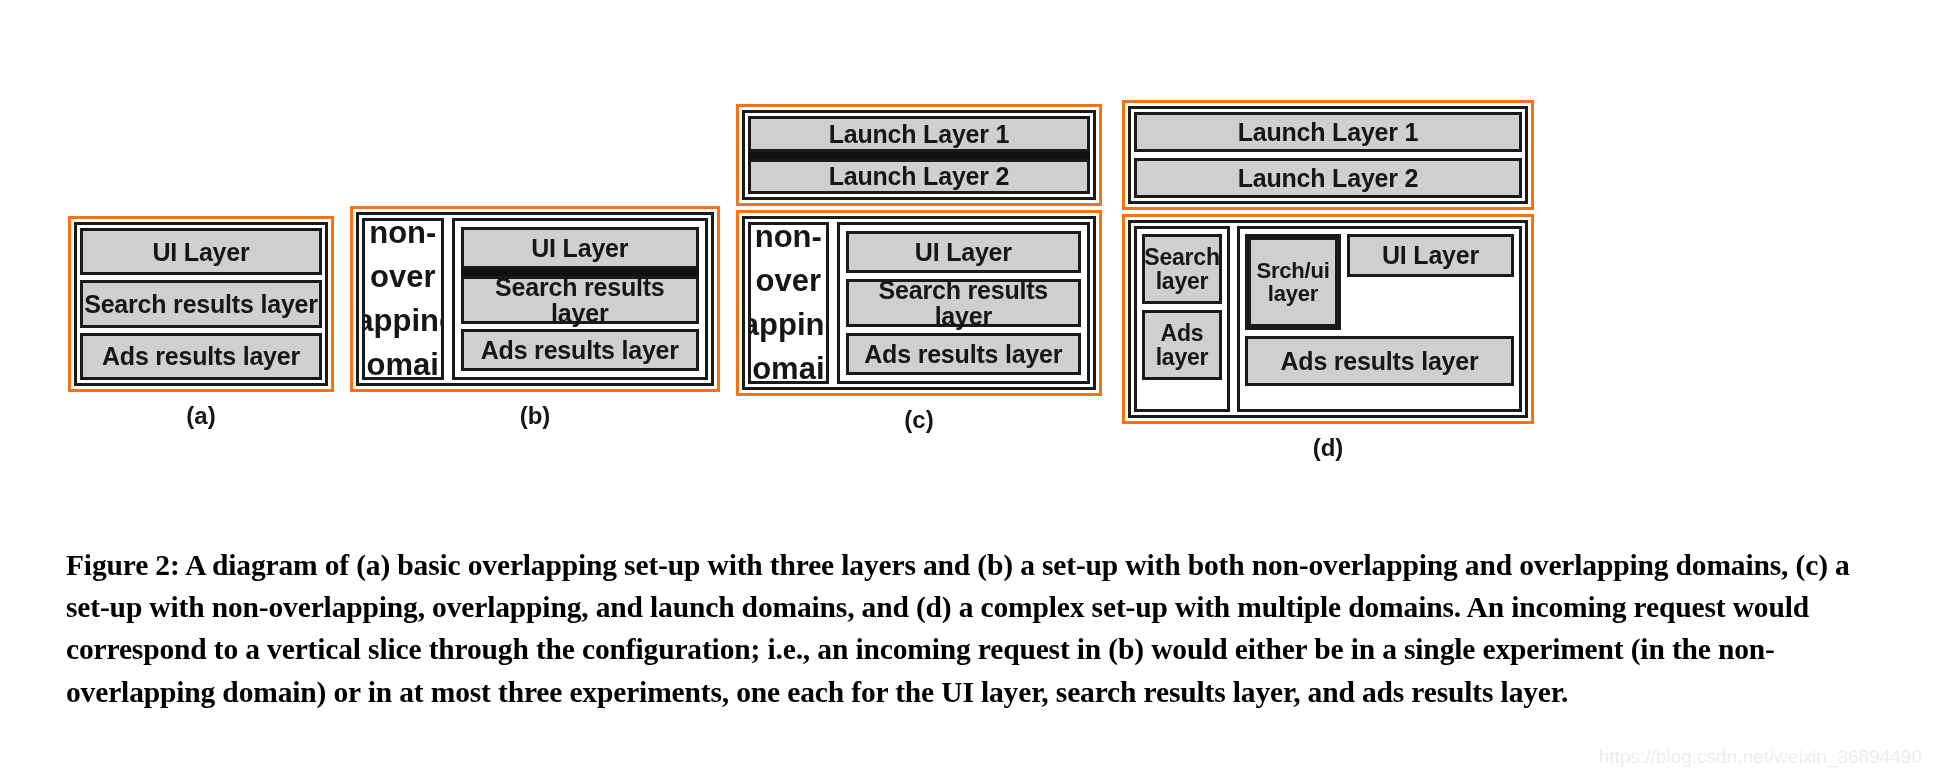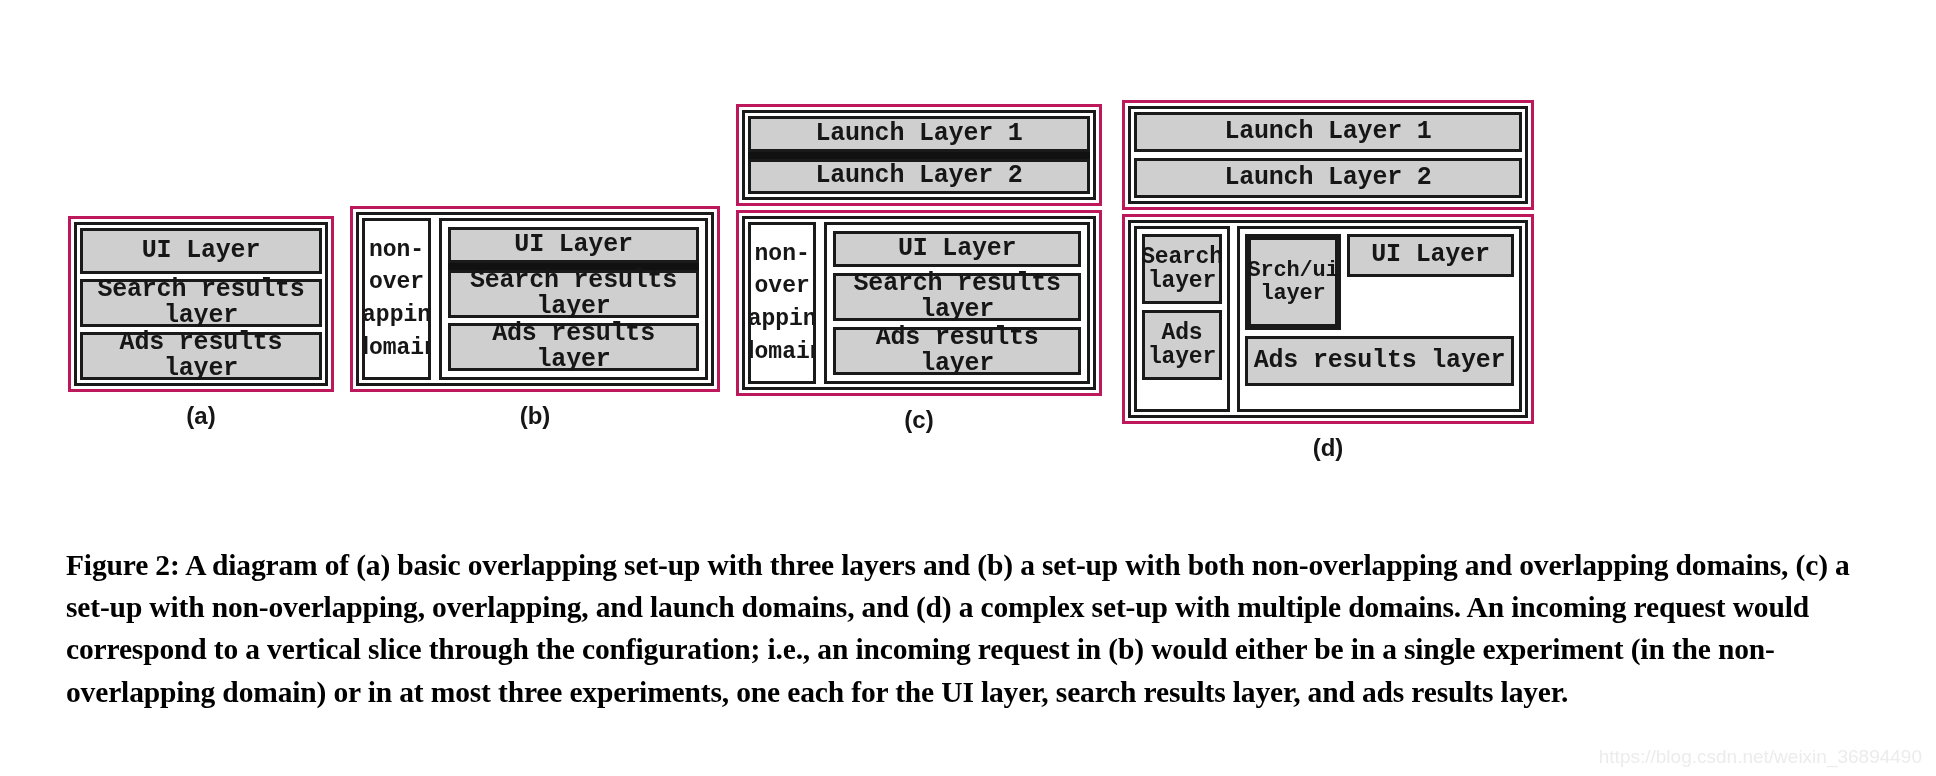--- a/index.html
+++ b/index.html
@@ -26,28 +26,27 @@
 
   .panel {
     position: absolute;
     display: flex;
     flex-direction: column;
     align-items: center;
   }
 
   
   .frame {
-    border: 3px solid #be185d;
+    border: 3px solid #f97316;
     background: #ffffff;
     box-shadow: inset 0 0 0 3px #ffffff, inset 0 0 0 6px #1a1a1a;
     padding: 9px;
     box-sizing: border-box;
     display: flex;
     flex-direction: column;
-    font-family: Liberation Mono, monospace;
   }
 
   .frame-row {
     flex-direction: row;
   }
 
   
   .group {
     border: 3px solid #1a1a1a;
     background: #ffffff;
@@ -77,21 +76,21 @@
   .nonoverlap {
     background: #ffffff;
     border: 3px solid #1a1a1a;
     box-sizing: border-box;
     display: flex;
     flex-direction: column;
     align-items: center;
     justify-content: center;
     color: #161616;
     font-weight: 700;
-    font-size: 23px;
+    font-size: 31px;
     line-height: 1.42;
     text-align: center;
     overflow: hidden;
   }
   .nonoverlap span { display: block; white-space: nowrap; }
 
   
   .thick-sep {
     height: 7px;
     background: #111111;

